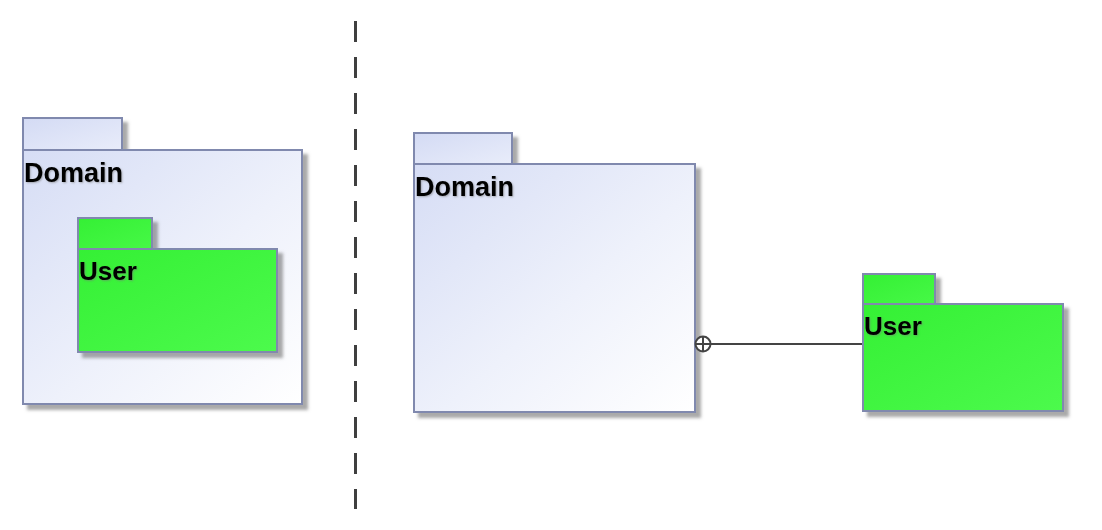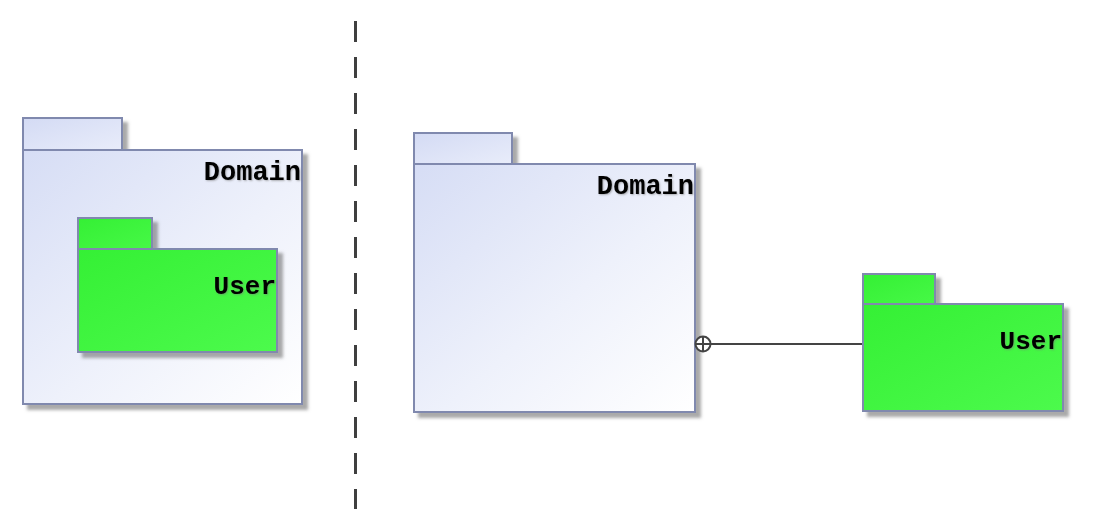--- a/index.html
+++ b/index.html
@@ -33,29 +33,28 @@
     border: 2px solid #8089ae;
     box-sizing: border-box;
     box-shadow: 5px 5px 3px rgba(100,100,100,0.55);
   }
   .pkg-tab.blue  { background: linear-gradient(to bottom right, #d4dbf4, #e8ecfa); }
   .pkg-body.blue { background: linear-gradient(to bottom right, #d6ddf5 0%, #eef1fb 55%, #ffffff 100%); }
   .pkg-tab.green  { background: linear-gradient(to bottom right, #35f035, #46f846); }
   .pkg-body.green { background: linear-gradient(to bottom right, #35f035 0%, #4cfa4c 100%); }
   .pkg-label {
     width: 100%;
-    text-align: right;
+    text-align: left;
     font-weight: bold;
     color: #000000;
     text-shadow: 1px 1px 2px rgba(120,120,120,0.55);
     pointer-events: none;
-    font-family: Liberation Mono, monospace;
   }
   .label-domain { font-size: 27px; padding-top: 7px; }
-  .label-user   { font-size: 26px; padding-top: 22px; }
+  .label-user   { font-size: 26px; padding-top: 6px; }
   .connector-svg { position: absolute; overflow: visible; }
 </style>
 </head>
 <body>
 
 <div id="canvas">
 
   <div class="separator"></div>
 
   <div class="pkg" style="left:22px; top:117px; width:281px; height:288px;">

